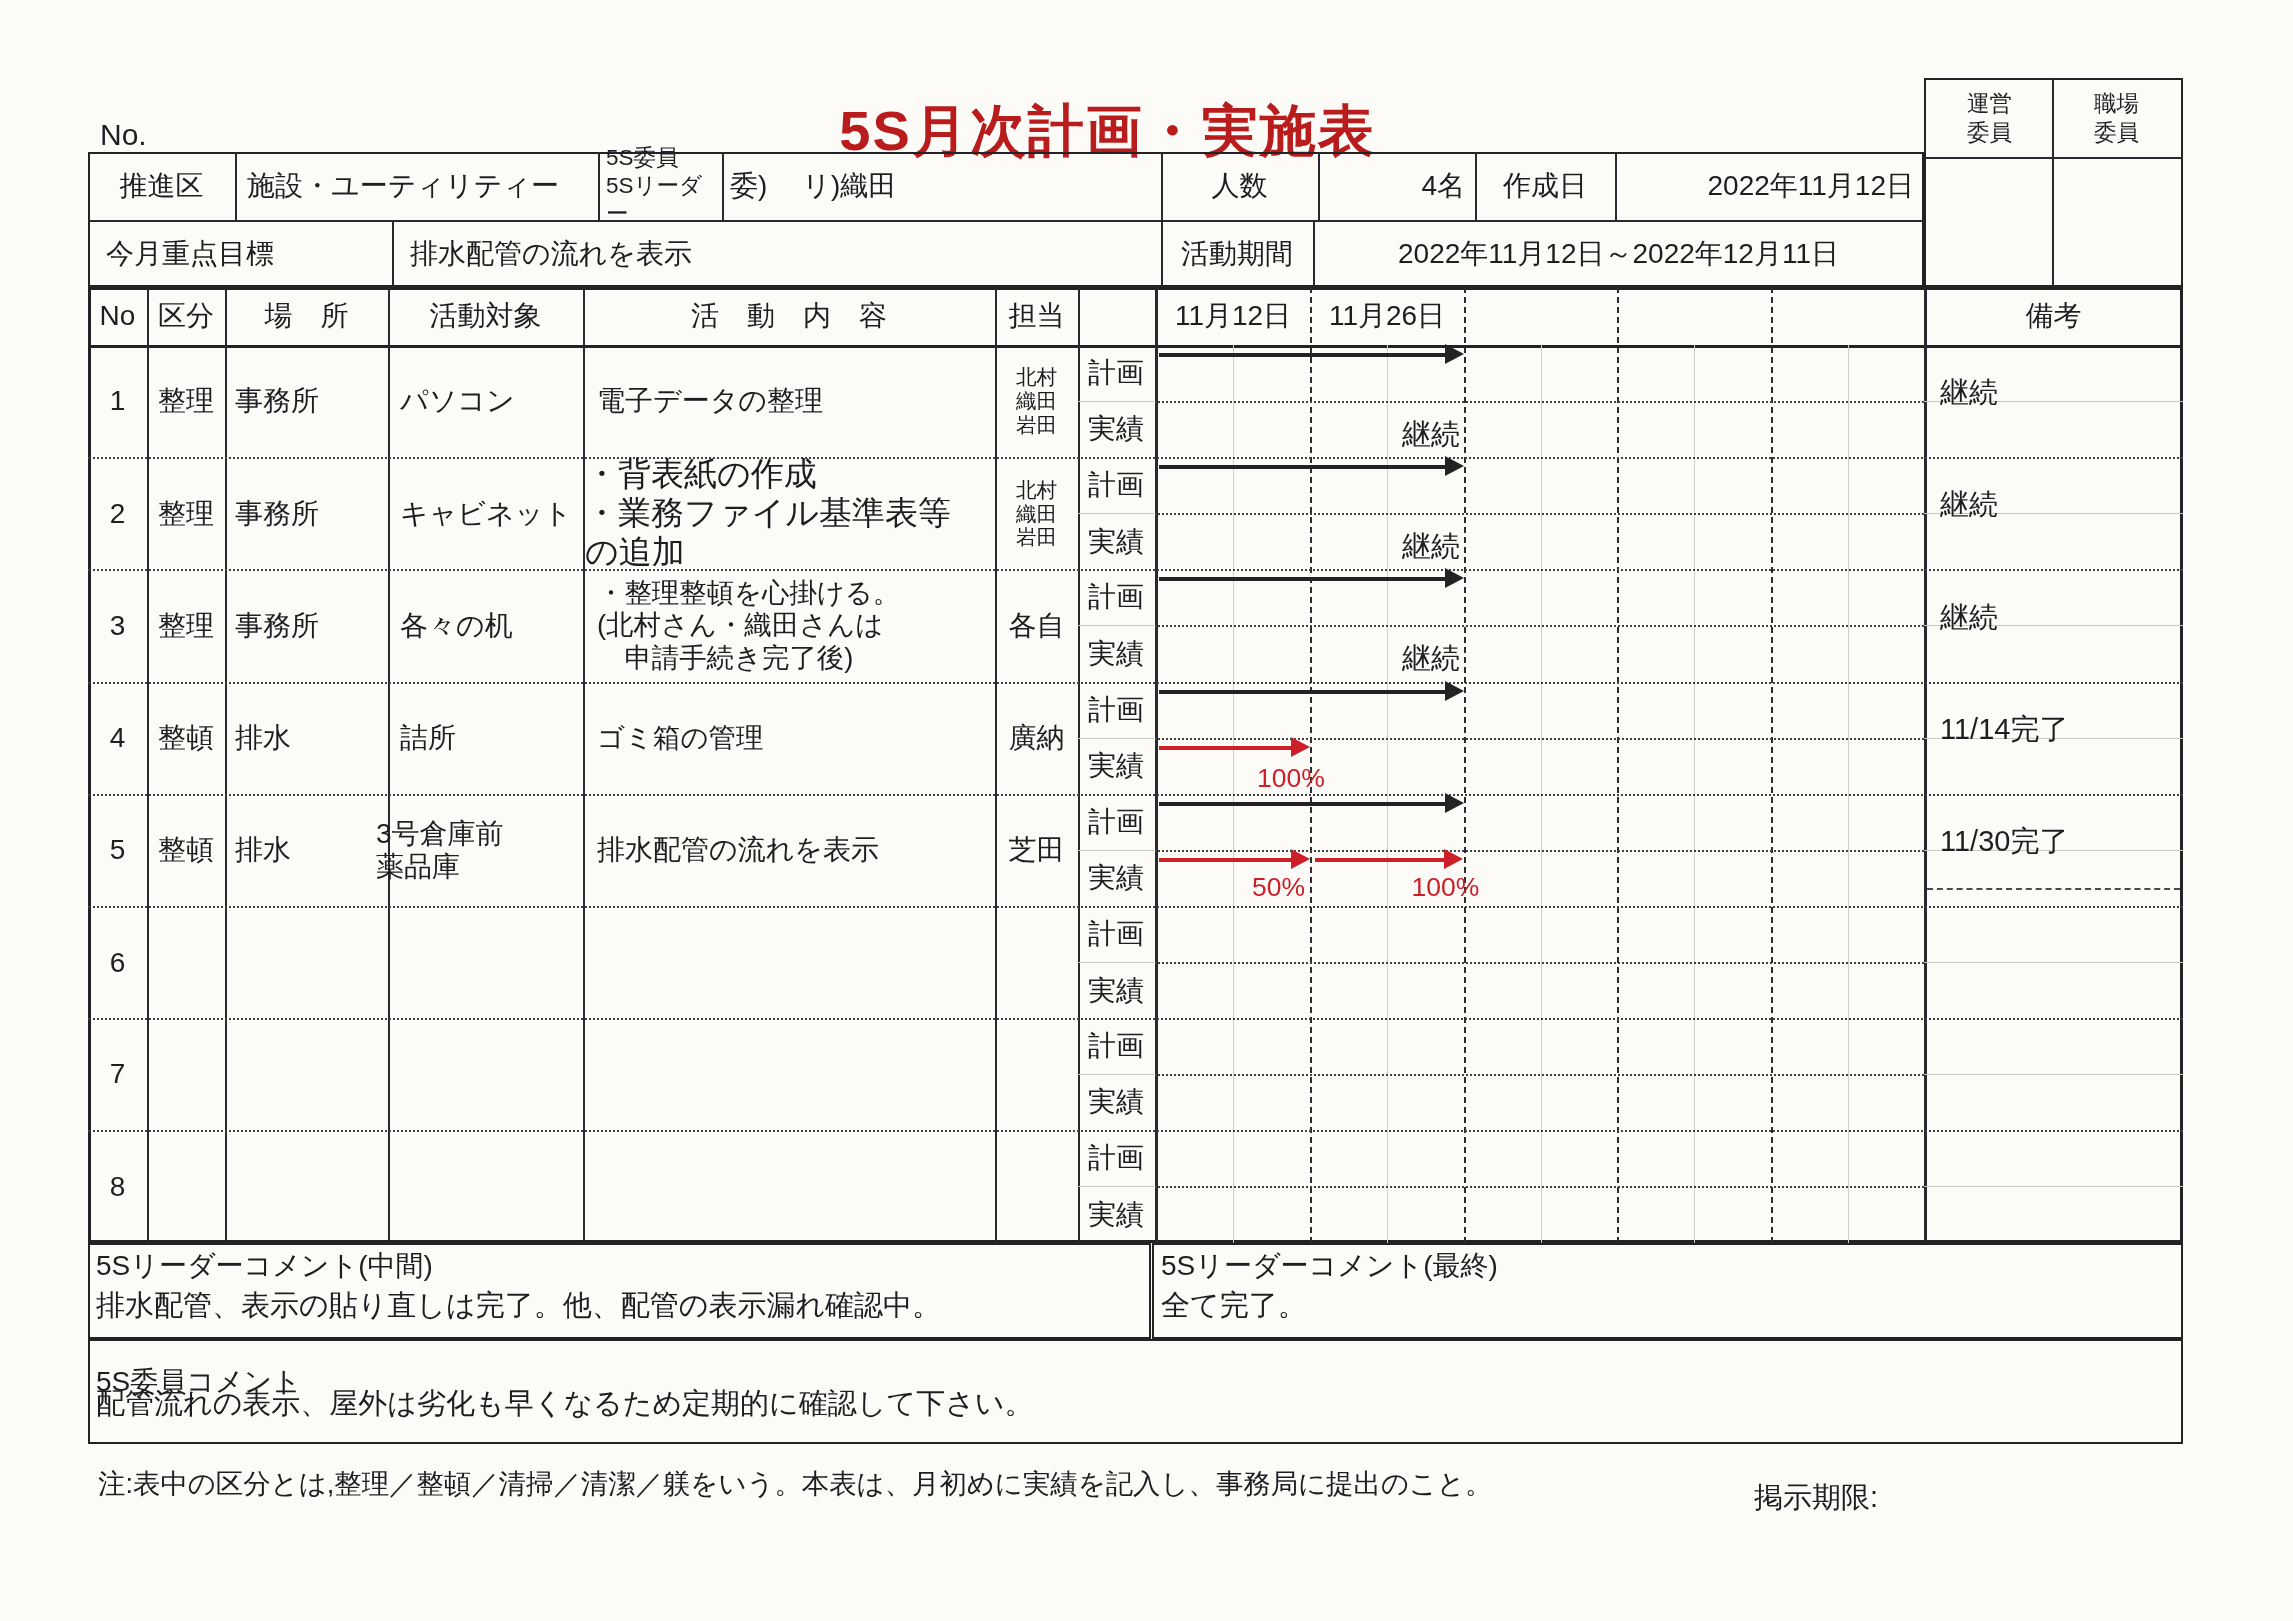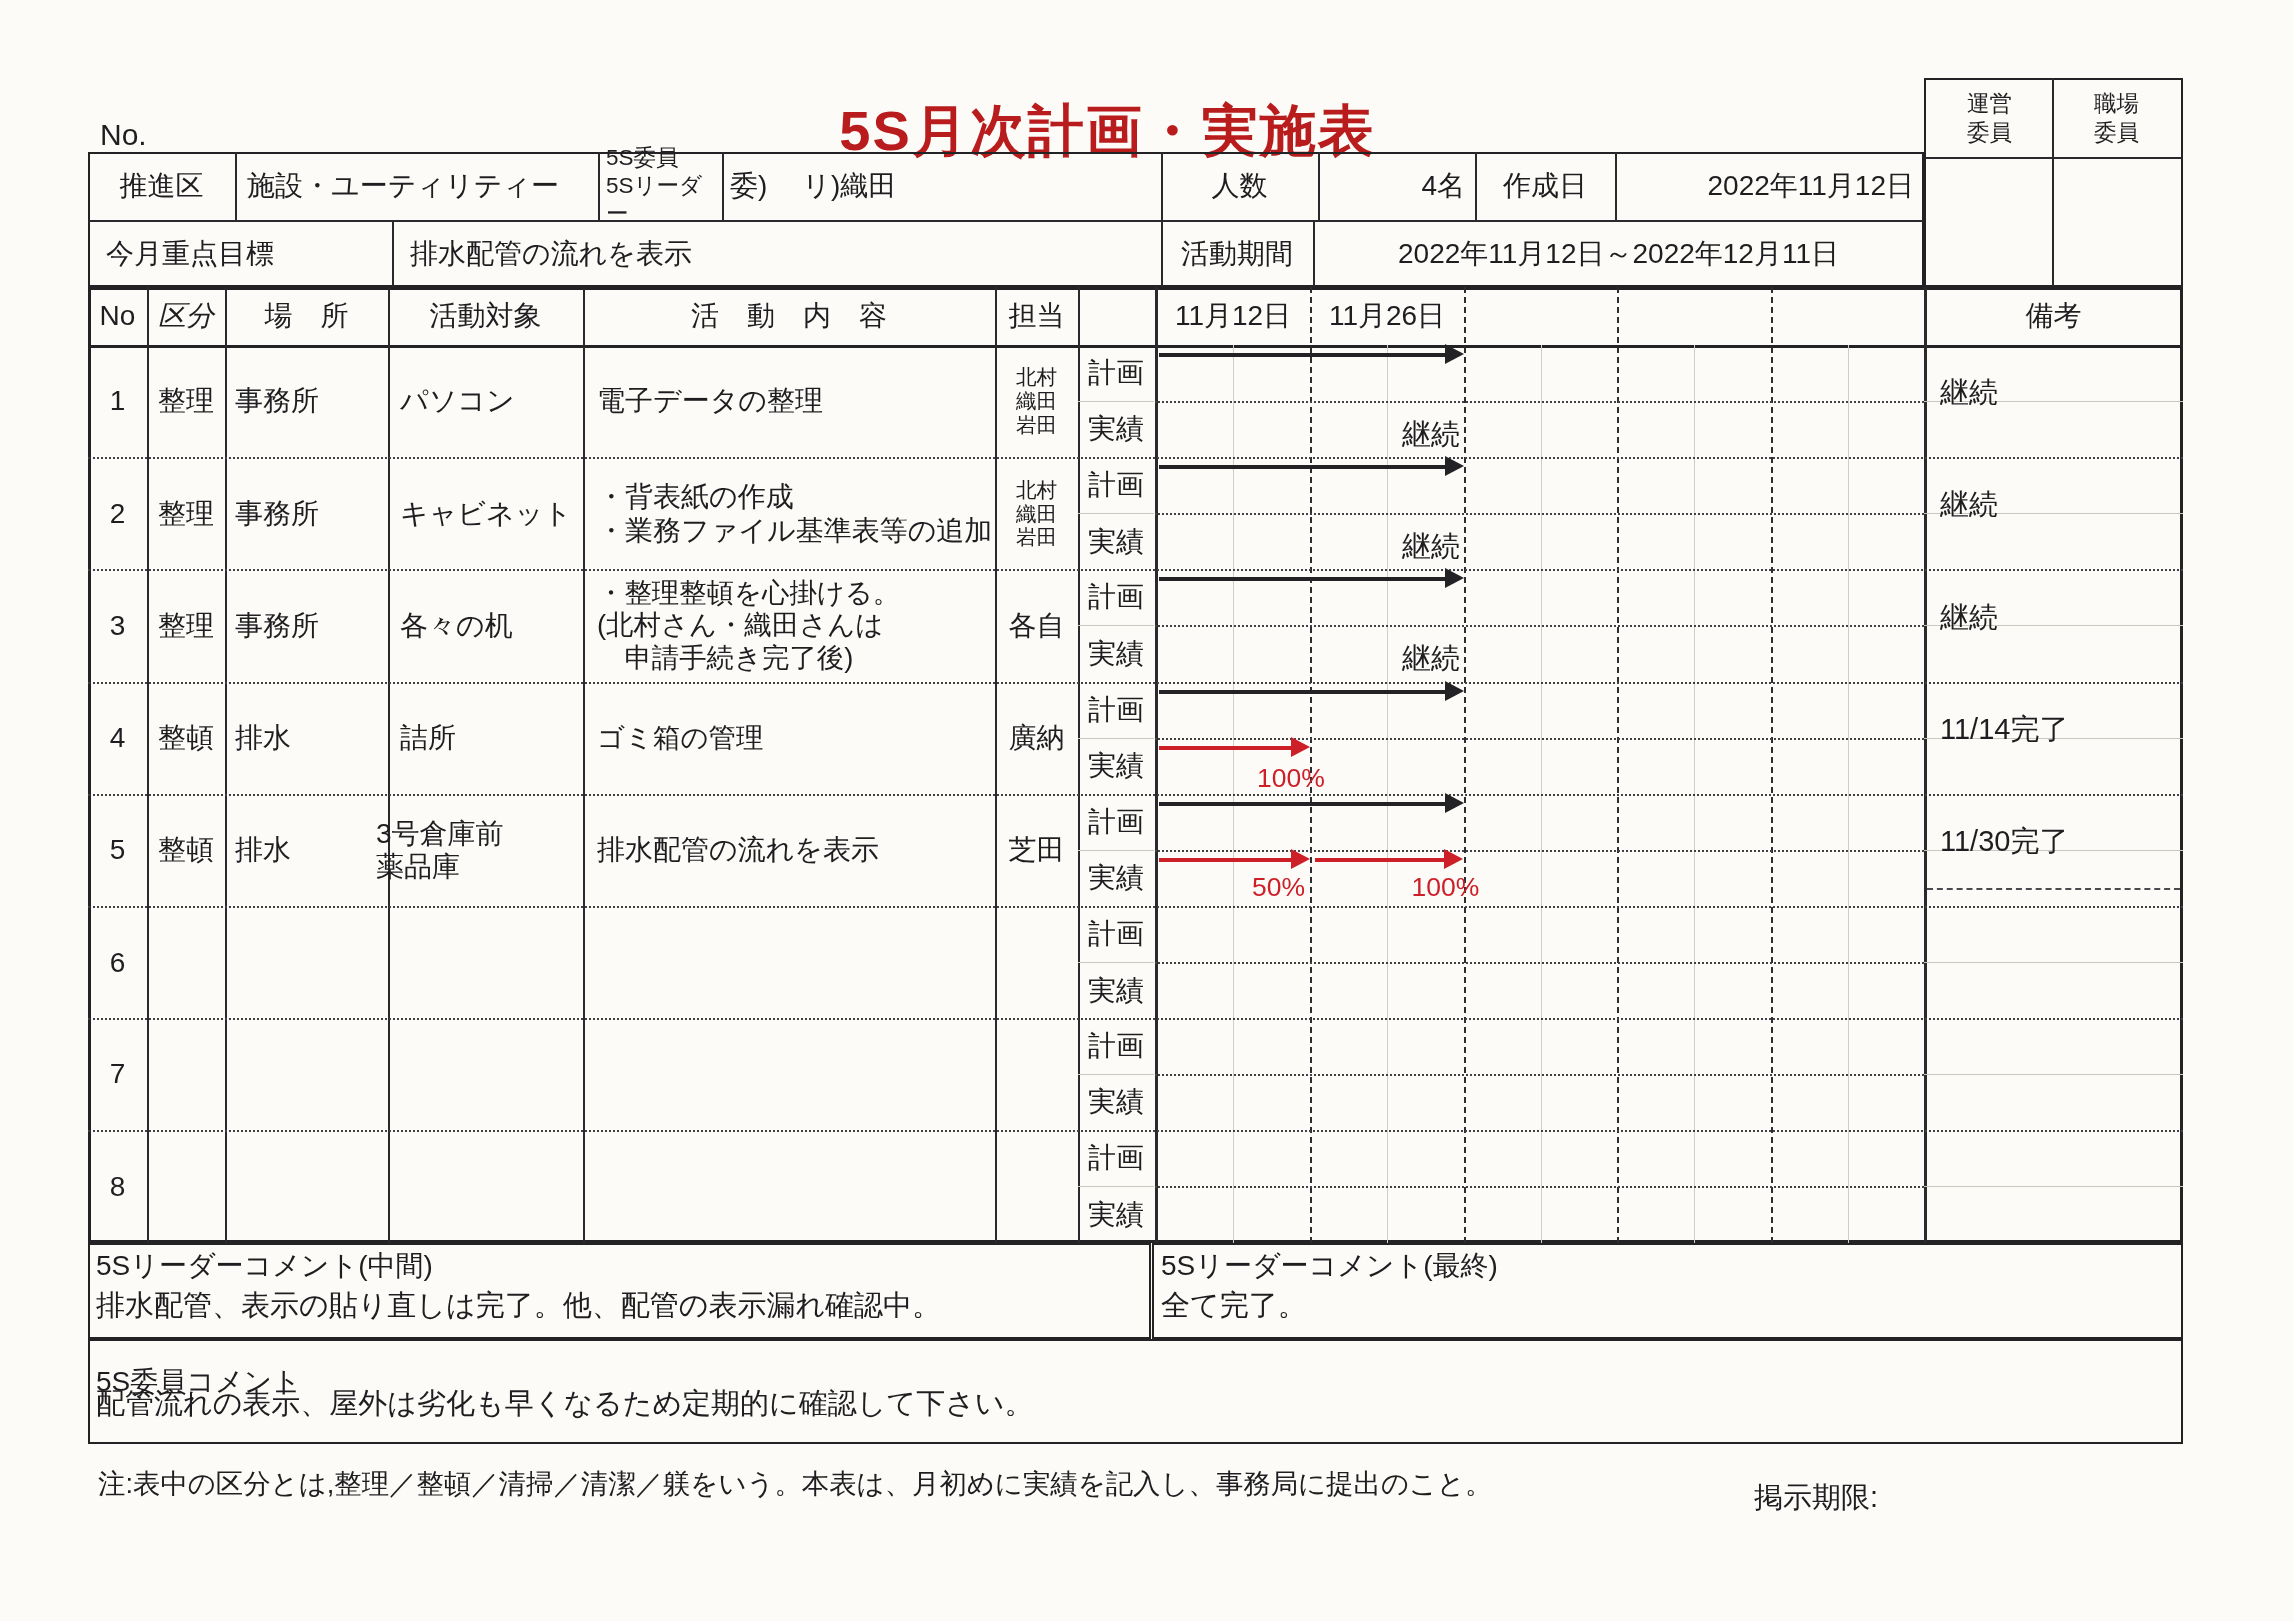--- a/index.html
+++ b/index.html
@@ -140,21 +140,21 @@
   <div class="hl" style="left:1924px;top:401px;width:259px;"></div>
   <div class="hl" style="left:1924px;top:513px;width:259px;"></div>
   <div class="hl" style="left:1924px;top:625px;width:259px;"></div>
   <div class="hl" style="left:1924px;top:738px;width:259px;"></div>
   <div class="hl" style="left:1924px;top:850px;width:259px;"></div>
   <div class="hl" style="left:1924px;top:962px;width:259px;"></div>
   <div class="hl" style="left:1924px;top:1074px;width:259px;"></div>
   <div class="hl" style="left:1924px;top:1186px;width:259px;"></div>
 
   <div class="cell ctr" style="left:88px;top:287px;width:59px;height:58px;">No</div>
-  <div class="cell ctr" style="left:147px;top:287px;width:78px;height:58px;font-style:italic;">区分</div>
+  <div class="cell ctr" style="left:147px;top:287px;width:78px;height:58px;">区分</div>
   <div class="cell ctr" style="left:225px;top:287px;width:163px;height:58px;">場　所</div>
   <div class="cell ctr" style="left:388px;top:287px;width:195px;height:58px;">活動対象</div>
   <div class="cell ctr" style="left:583px;top:287px;width:412px;height:58px;">活　動　内　容</div>
   <div class="cell ctr" style="left:995px;top:287px;width:83px;height:58px;">担当</div>
   <div class="cell ctr" style="left:1155px;top:287px;width:156px;height:58px;">11月12日</div>
   <div class="cell ctr" style="left:1310px;top:287px;width:154px;height:58px;">11月26日</div>
   <div class="cell ctr" style="left:1924px;top:287px;width:259px;height:58px;">備考</div>
 
   <div class="cell ctr" style="left:88px;top:345px;width:59px;height:112px;">1</div>
   <div class="cell ctr" style="left:147px;top:345px;width:78px;height:112px;">整理</div>
@@ -167,21 +167,21 @@
   <div class="cell ctr" style="left:1078px;top:345px;width:76px;height:56px;">計画</div>
   <div class="cell ctr" style="left:1078px;top:401px;width:76px;height:56px;">実績</div>
   <div class="arr" style="left:1159px;top:353px;width:286px;"></div>
   <div class="cell rt" style="left:1333px;top:416px;width:127px;height:37px;font-size:29px;">継続</div>
   <div class="cell" style="left:1940px;top:372px;width:235px;height:41px;font-size:29px;">継続</div>
 
   <div class="cell ctr" style="left:88px;top:457px;width:59px;height:113px;">2</div>
   <div class="cell ctr" style="left:147px;top:457px;width:78px;height:113px;">整理</div>
   <div class="cell" style="left:235px;top:457px;width:153px;height:113px;">事務所</div>
   <div class="cell" style="left:400px;top:457px;width:183px;height:113px;">キャビネット</div>
-  <div class="cell pre" style="left:597px;top:457px;width:398px;height:113px;font-size:28px;">・背表紙の作成
+  <div class="cell pre" style="left:585px;top:457px;width:398px;height:113px;font-size:33px;">・背表紙の作成
 ・業務ファイル基準表等の追加</div>
   <div class="cell ctr charge-s pre" style="left:995px;top:457px;width:83px;height:113px;">北村
 織田
 岩田</div>
   <div class="cell ctr" style="left:1078px;top:457px;width:76px;height:56px;">計画</div>
   <div class="cell ctr" style="left:1078px;top:513px;width:76px;height:57px;">実績</div>
   <div class="arr" style="left:1159px;top:465px;width:286px;"></div>
   <div class="cell rt" style="left:1333px;top:528px;width:127px;height:37px;font-size:29px;">継続</div>
   <div class="cell" style="left:1940px;top:484px;width:235px;height:41px;font-size:29px;">継続</div>
 

